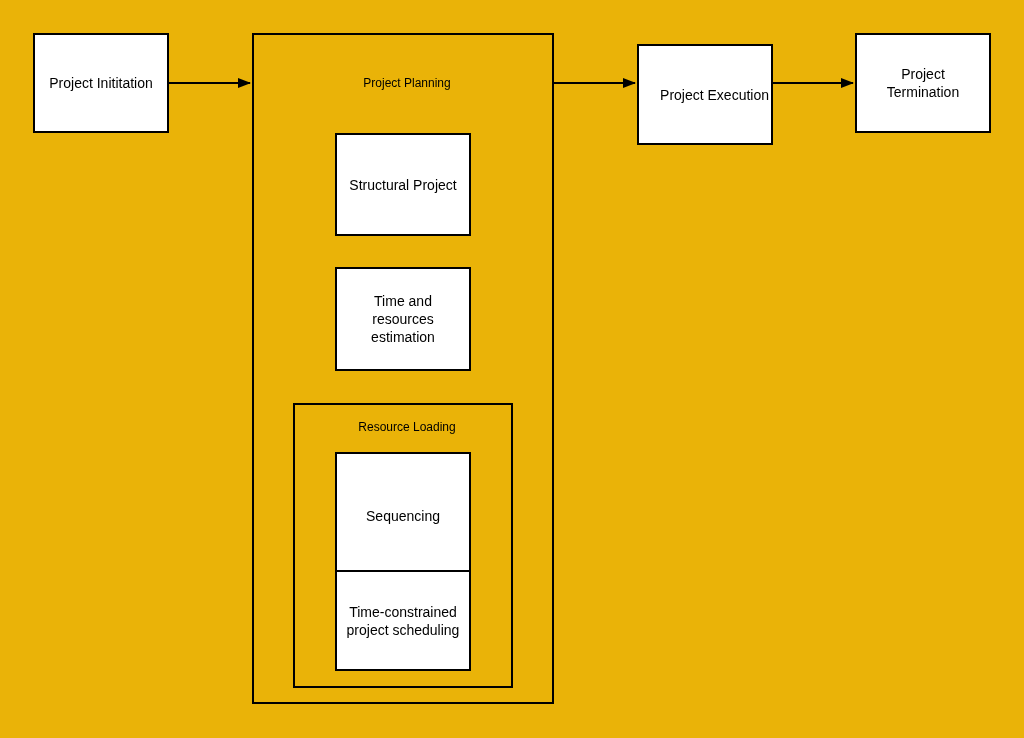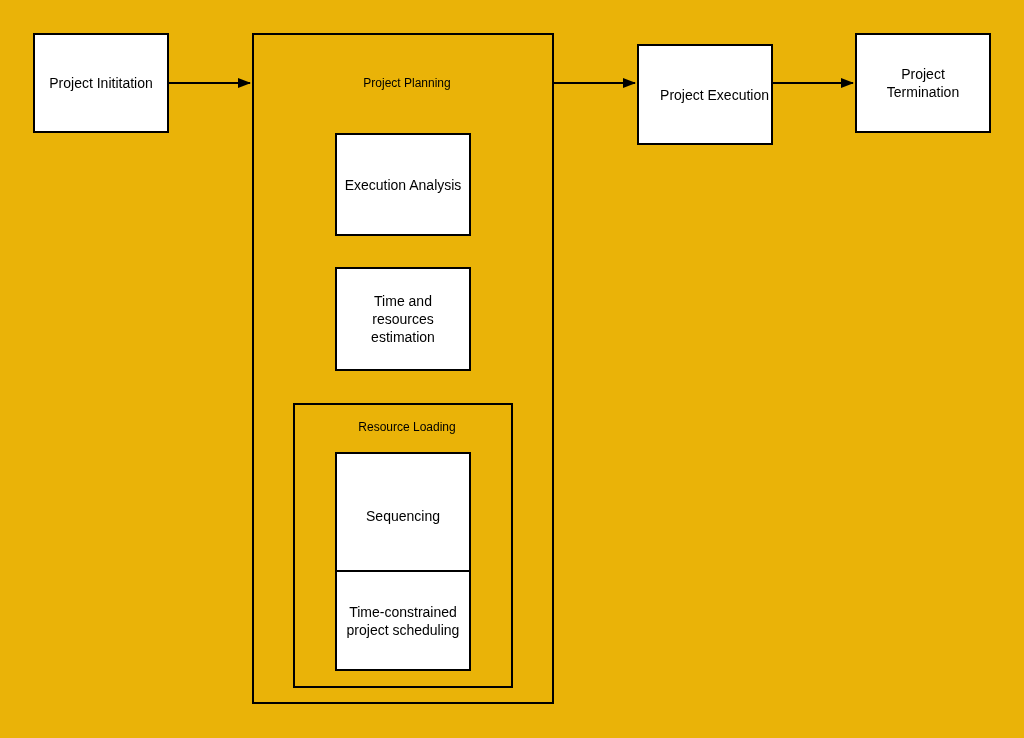--- a/index.html
+++ b/index.html
@@ -80,21 +80,21 @@
 
   <div class="node centered" id="node-initiation">
     <span class="label">Project Inititation</span>
   </div>
 
   <div class="node container-node" id="node-planning">
     <div class="container-title">Project Planning</div>
   </div>
 
   <div class="node centered" id="node-structural">
-    <span class="label">Execution Analysis</span>
+    <span class="label">Structural Project</span>
   </div>
 
   <div class="node centered" id="node-time-resources">
     <span class="label wrap-narrow">Time and resources estimation</span>
   </div>
 
   <div class="node container-node" id="node-resource-load">
     <div class="container-title">Resource Loading</div>
   </div>
 

